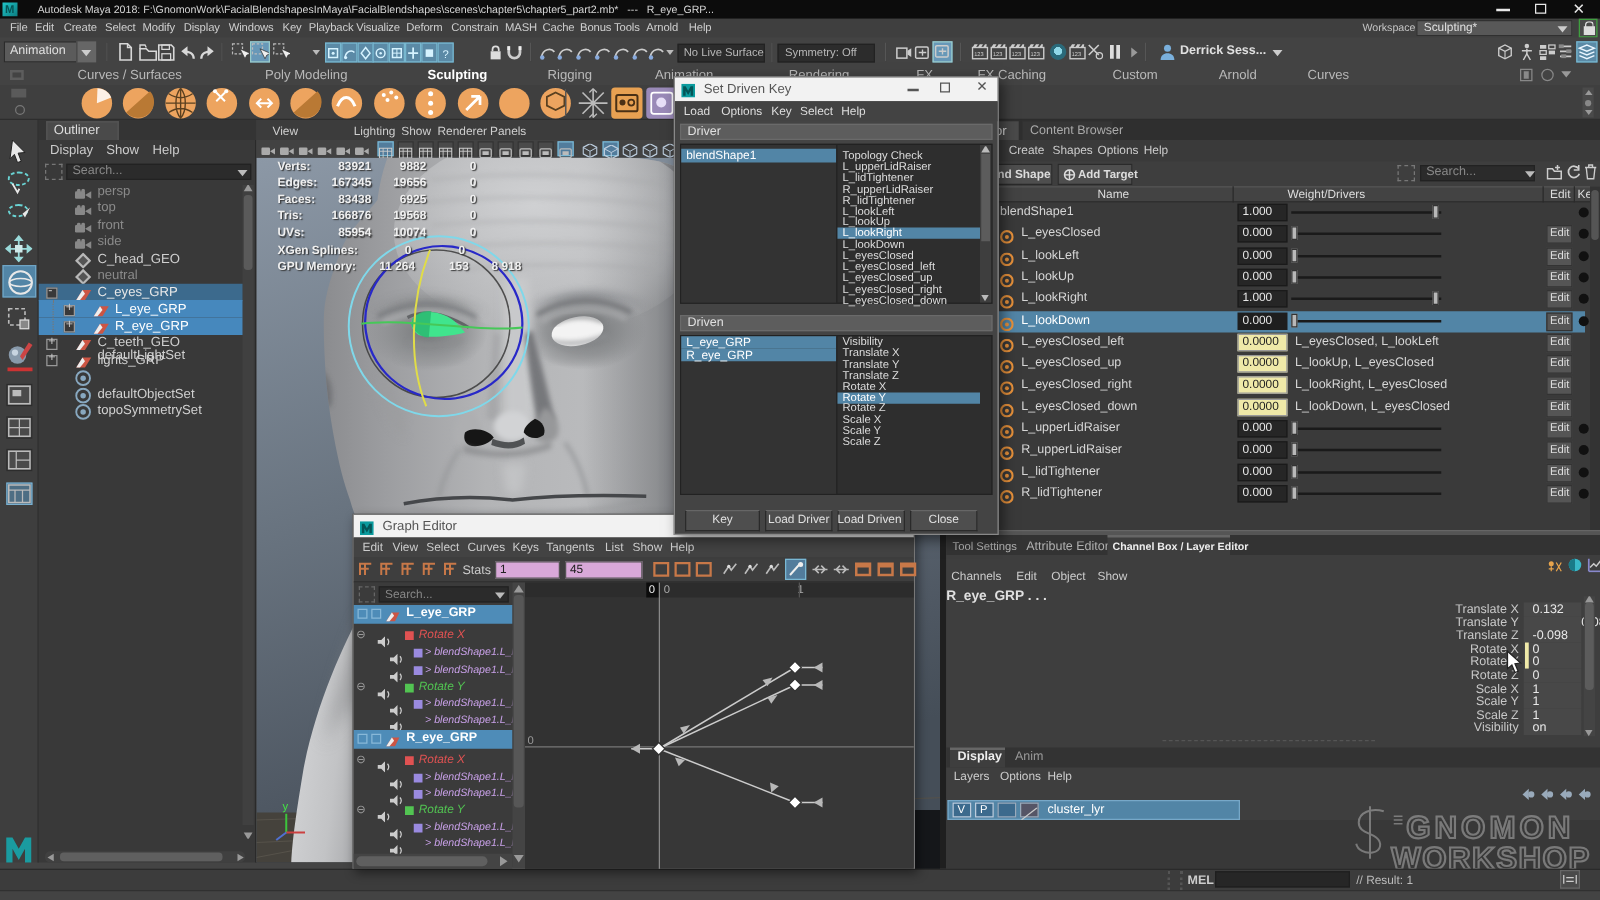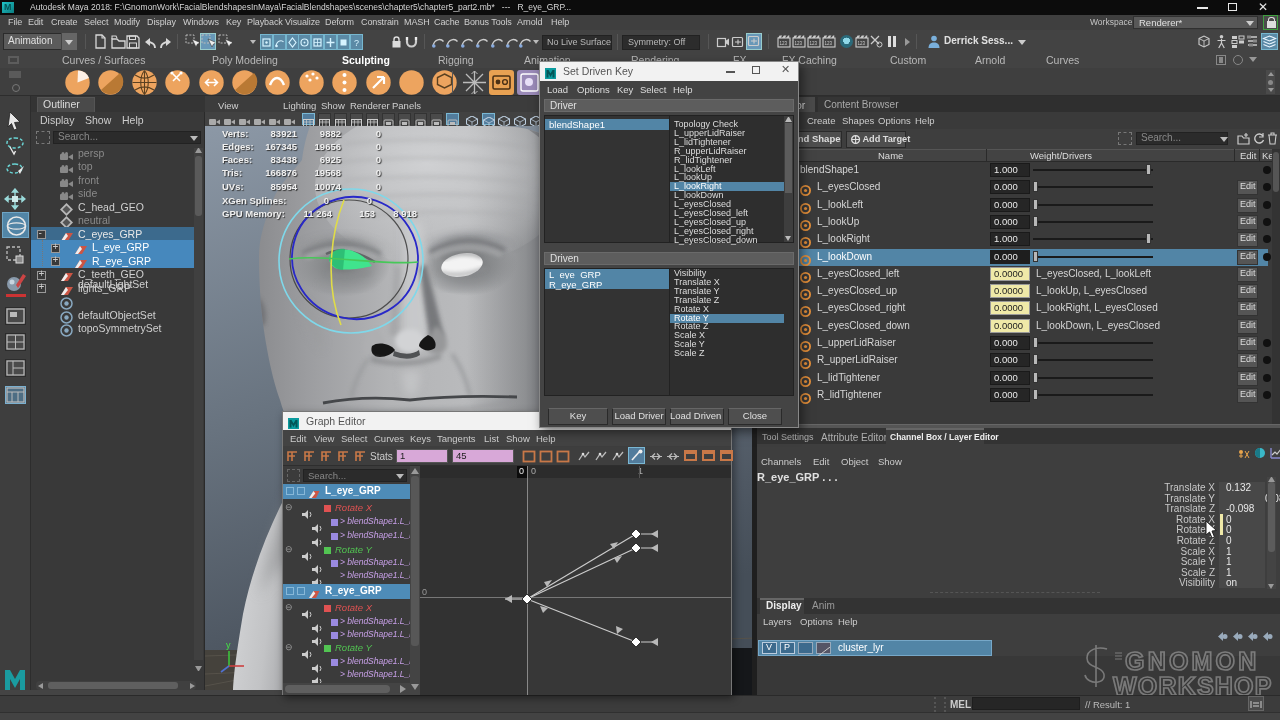--- a/index.html
+++ b/index.html
@@ -24,21 +24,21 @@
 <div class="abs" style="left:285px;top:17px;font-size:9px;color:#cfcfcf;white-space:nowrap;letter-spacing:-0.1px">Visualize</div>
 <div class="abs" style="left:325px;top:17px;font-size:9px;color:#cfcfcf;white-space:nowrap;letter-spacing:-0.1px">Deform</div>
 <div class="abs" style="left:361px;top:17px;font-size:9px;color:#cfcfcf;white-space:nowrap;letter-spacing:-0.1px">Constrain</div>
 <div class="abs" style="left:404px;top:17px;font-size:9px;color:#cfcfcf;white-space:nowrap;letter-spacing:-0.1px">MASH</div>
 <div class="abs" style="left:434px;top:17px;font-size:9px;color:#cfcfcf;white-space:nowrap;letter-spacing:-0.1px">Cache</div>
 <div class="abs" style="left:464px;top:17px;font-size:9px;color:#cfcfcf;white-space:nowrap;letter-spacing:-0.1px">Bonus Tools</div>
 <div class="abs" style="left:517px;top:17px;font-size:9px;color:#cfcfcf;white-space:nowrap;letter-spacing:-0.1px">Arnold</div>
 <div class="abs" style="left:551px;top:17px;font-size:9px;color:#cfcfcf;white-space:nowrap;letter-spacing:-0.1px">Help</div>
 <div class="abs" style="left:1090px;top:17px;font-size:8.5px;color:#c4c4c4;white-space:nowrap;">Workspace :</div>
 <div class="abs" style="left:1133px;top:16px;width:125px;height:13px;background:#585858;border:1px solid #303030"></div>
-<div class="abs" style="left:1139px;top:17px;font-size:9.5px;color:#e0e0e0;white-space:nowrap;">Renderer*</div>
+<div class="abs" style="left:1139px;top:17px;font-size:9.5px;color:#e0e0e0;white-space:nowrap;">Sculpting*</div>
 <div class="abs" style="left:1246px;top:21px;width:0px;height:0px;border-left:4px solid transparent;border-right:4px solid transparent;border-top:5px solid #ccc"></div>
 <div class="abs" style="left:1263px;top:15px;width:15px;height:15px;border:1px solid #3f9f3f;background:#4a4a4a"></div>
 <div class="abs" style="left:1268px;top:17px;width:7px;height:5px;border:1.5px solid #ddd;border-bottom:none;border-radius:3px 3px 0 0"></div>
 <div class="abs" style="left:1267px;top:21px;width:9px;height:7px;background:#ddd"></div>
 <div class="abs" style="left:0px;top:30px;width:1280px;height:23px;background:#434343"></div>
 <div class="abs" style="left:3px;top:33px;width:74px;height:17px;background:#5b5b5b;border:1px solid #2b2b2b"></div>
 <div class="abs" style="left:8px;top:35px;font-size:10px;color:#e0e0e0;white-space:nowrap;">Animation</div>
 <div class="abs" style="left:61px;top:33px;width:16px;height:17px;background:#666;border-left:1px solid #444"></div>
 <div class="abs" style="left:65px;top:40px;width:0px;height:0px;border-left:4px solid transparent;border-right:4px solid transparent;border-top:5px solid #ccc"></div>
 <div class="abs" style="left:85px;top:34px;width:1px;height:15px;background:#2f2f2f;border-right:1px solid #565656"></div>

